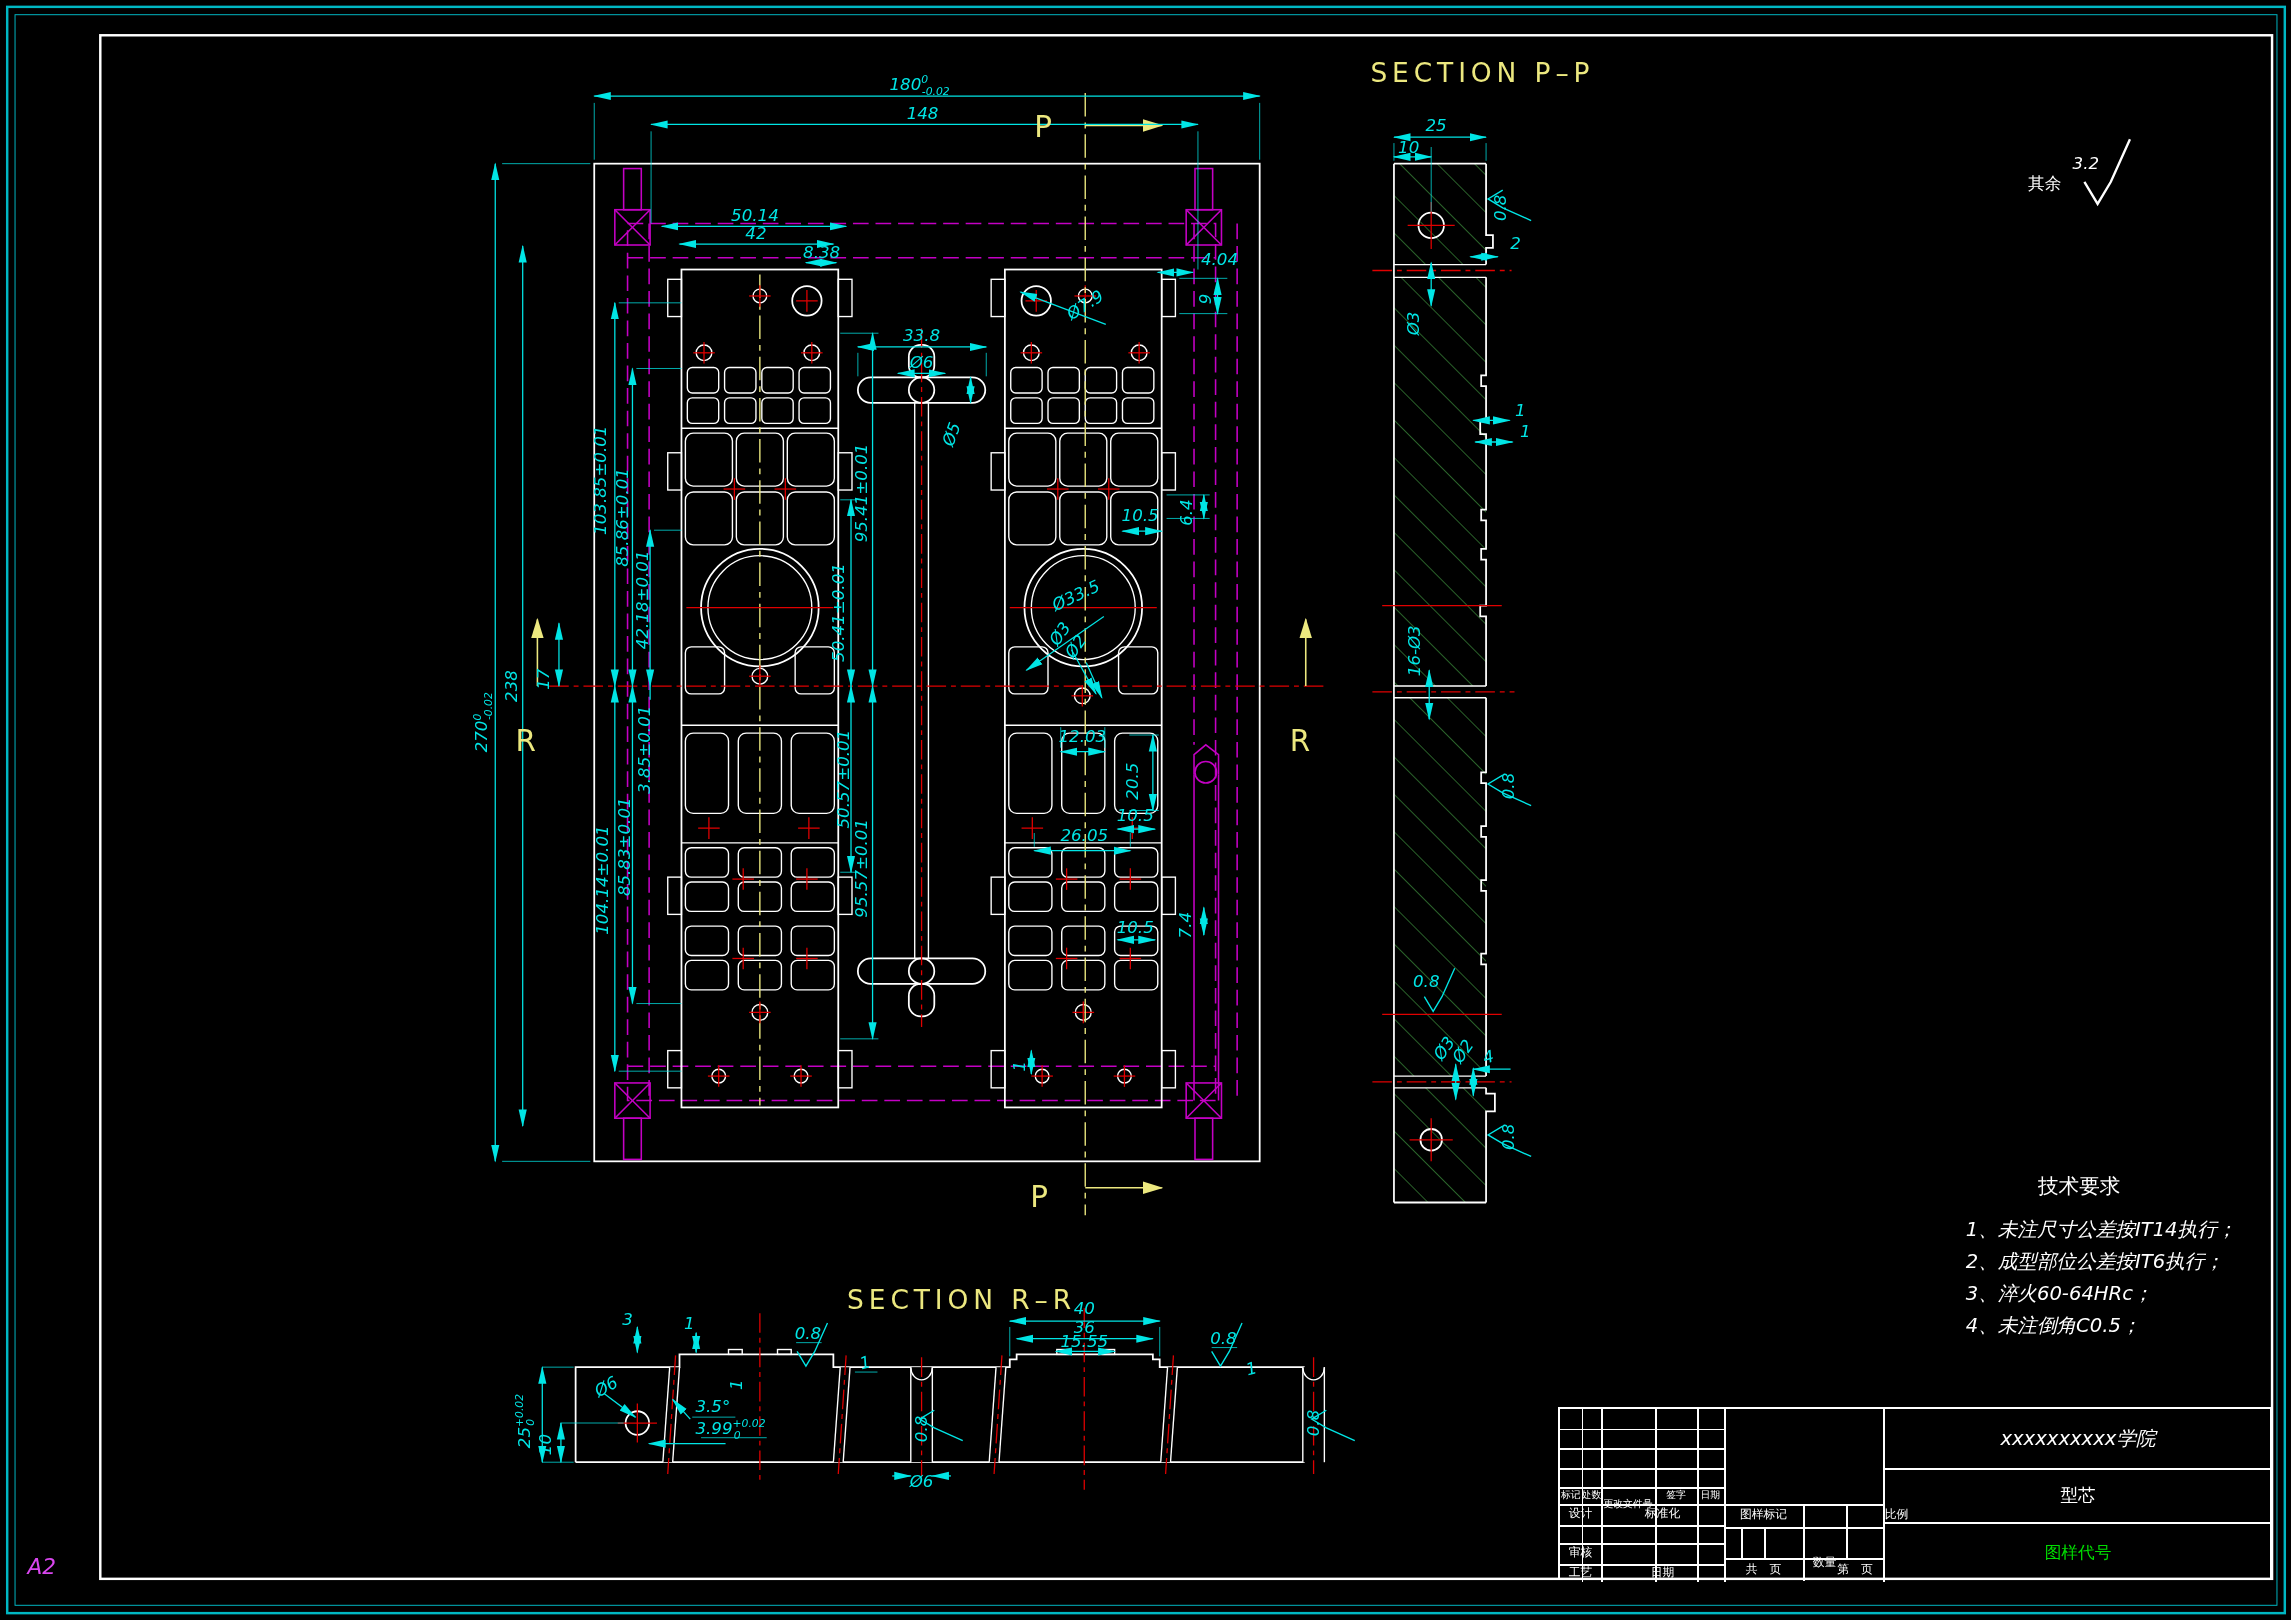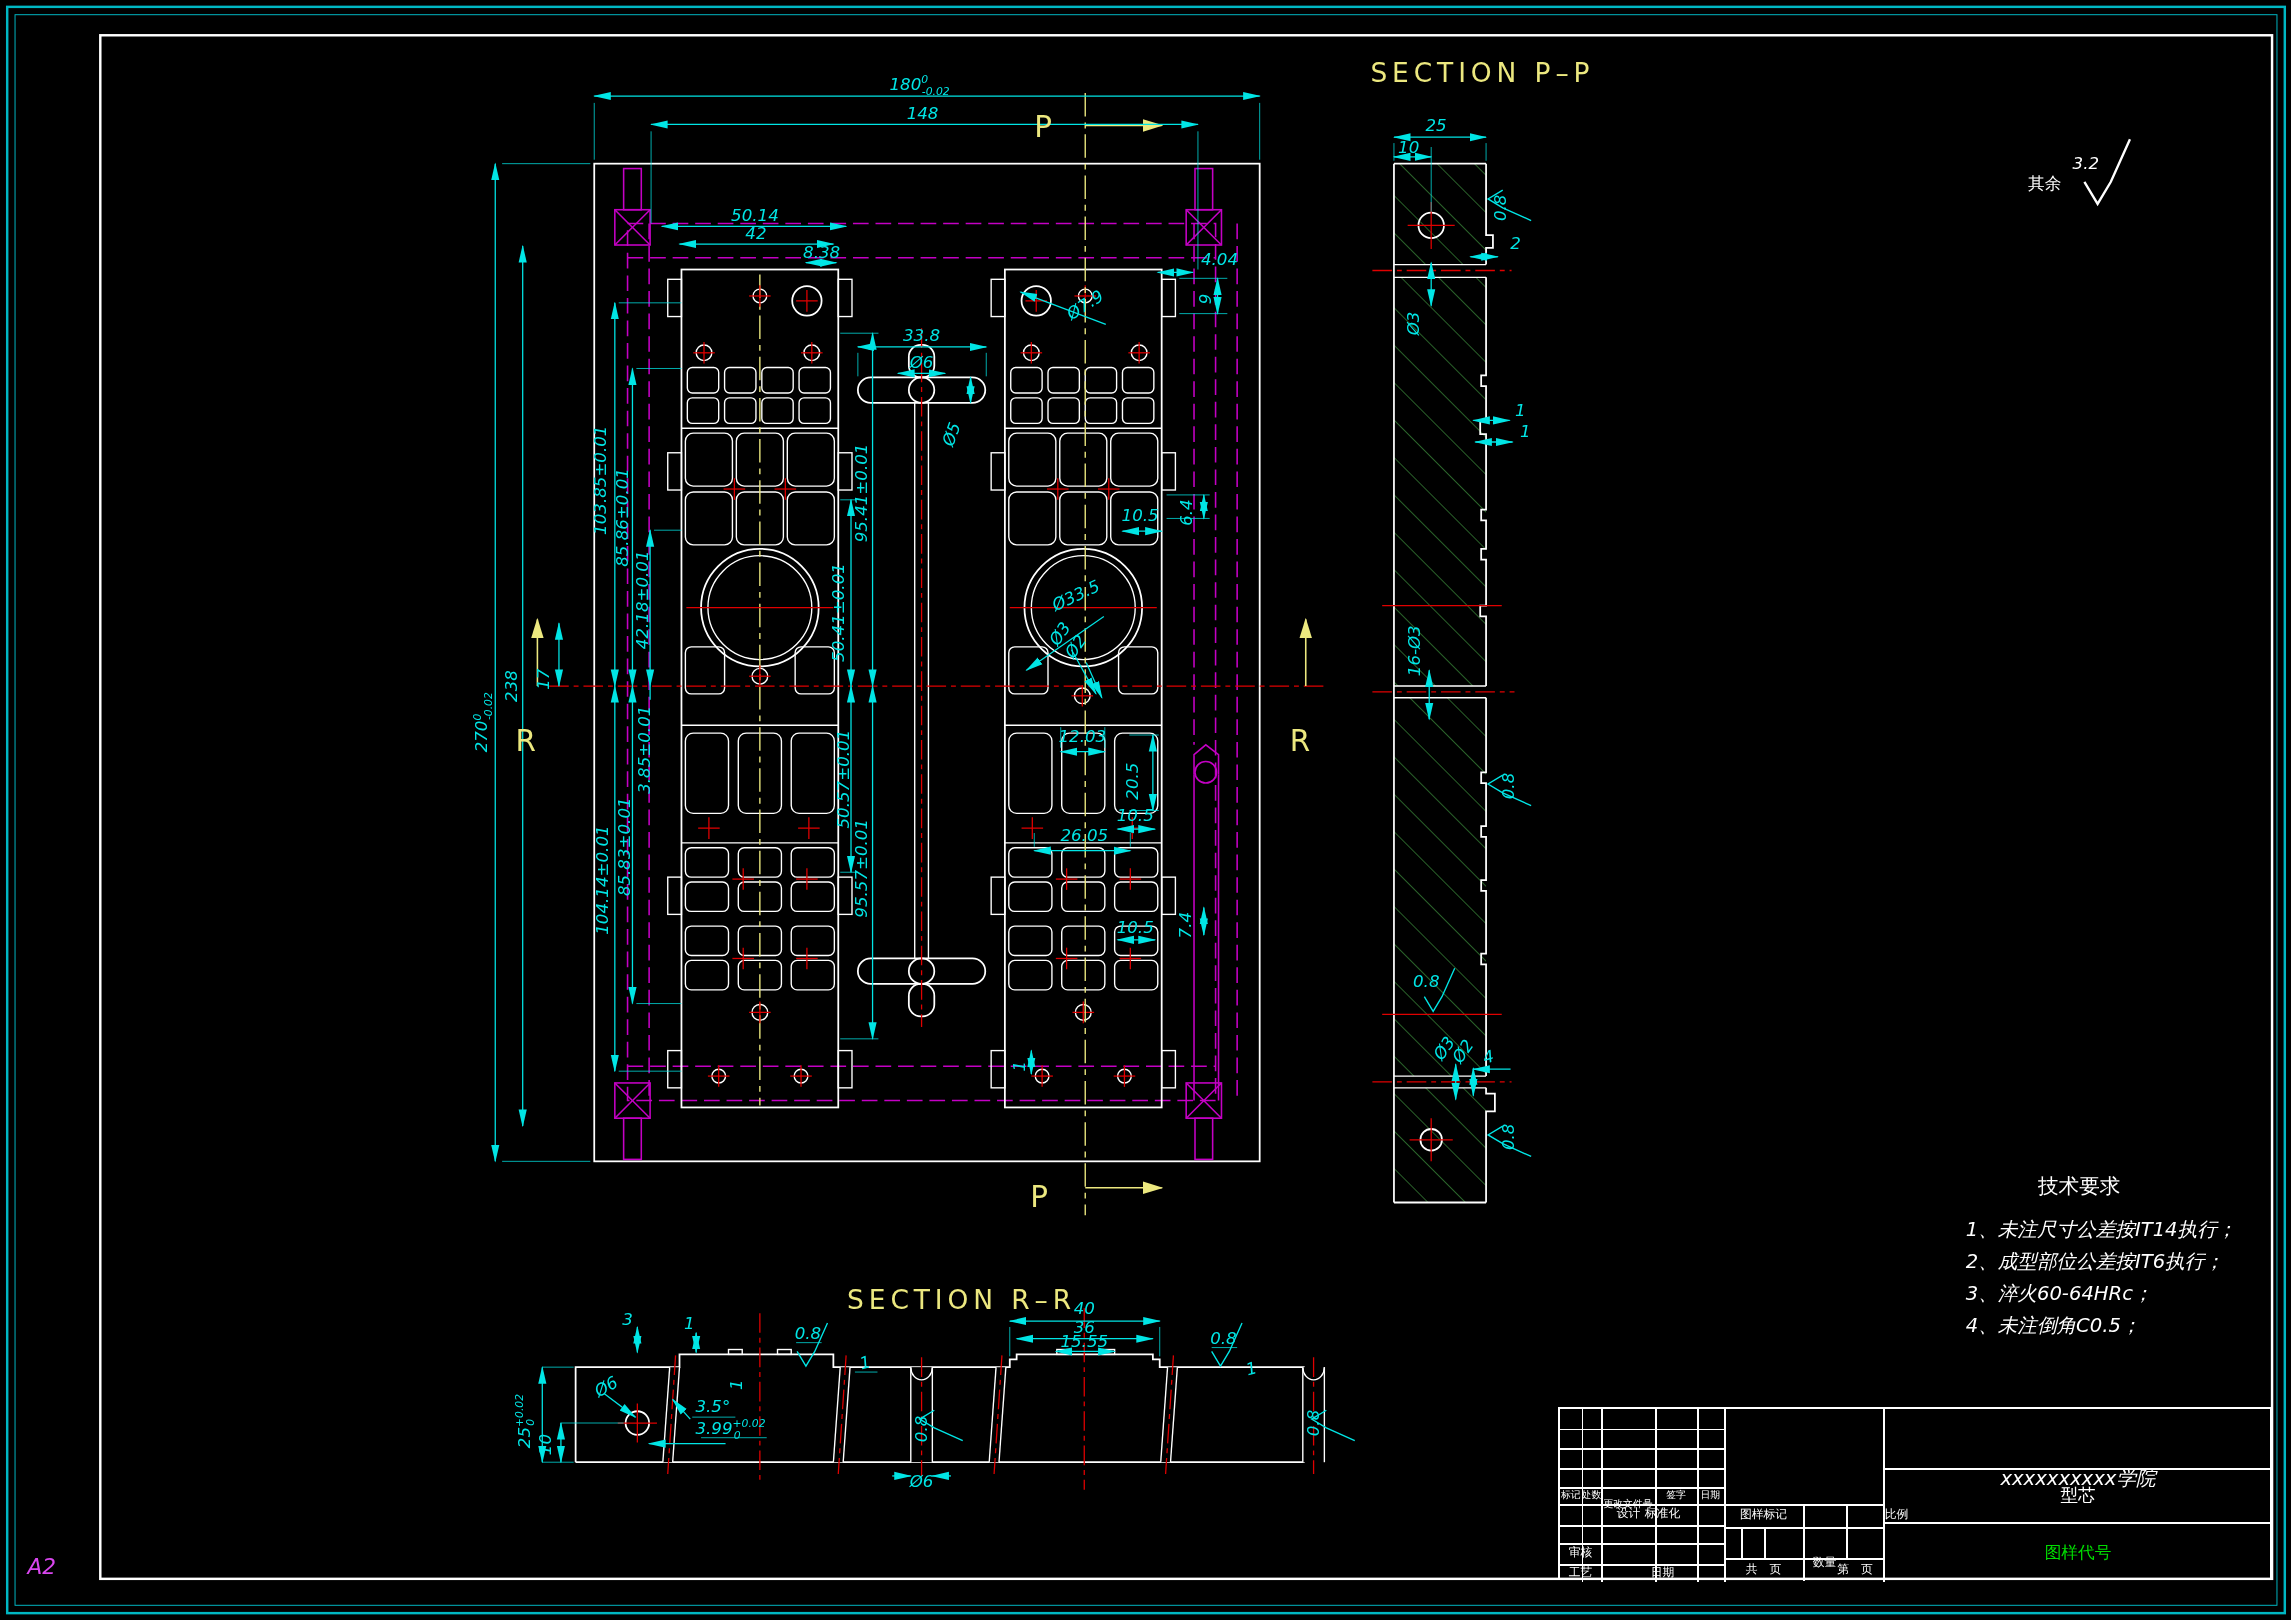--- a/index.html
+++ b/index.html
@@ -596,34 +596,34 @@
   <div class="tb-h" style="top:149px;left:164px;width:160px;"></div>
   <div class="tb-h" style="top:59px;left:323px;width:390px;"></div>
   <div class="tb-h" style="top:113px;left:323px;width:390px;"></div>
 
   <div class="tb-cell" style="left:0;top:78px;width:21.6px;height:16.7px;font-size:9.8px;">标记</div>
   <div class="tb-cell" style="left:21.6px;top:78px;width:19.6px;height:16.7px;font-size:9.8px;">处数</div>
   <div class="tb-cell" style="left:41px;top:78px;width:54px;height:34px;font-size:9.8px;">更改文件号</div>
   <div class="tb-cell" style="left:95px;top:78px;width:42px;height:16.7px;font-size:9.8px;">签字</div>
   <div class="tb-cell" style="left:137px;top:78px;width:26.5px;height:16.7px;font-size:9.8px;">日期</div>
 
-  <div class="tb-cell" style="left:0;top:95px;width:41px;height:20.6px;padding-left:48px;">设计</div>
+  <div class="tb-cell" style="left:0;top:95px;width:41px;height:20.6px;">设计</div>
   <div class="tb-cell" style="left:41px;top:95px;width:123px;height:20.6px;">标准化</div>
   <div class="tb-cell" style="left:0;top:134px;width:41px;height:20.6px;">审核</div>
   <div class="tb-cell" style="left:0;top:155px;width:41px;height:17.6px;">工艺</div>
   <div class="tb-cell" style="left:41px;top:155px;width:123px;height:17.6px;">日期</div>
 
 
   <div class="tb-cell" style="left:164px;top:95px;width:79px;height:22.5px;">图样标记</div>
   <div class="tb-cell" style="left:243px;top:95px;width:43px;height:22.5px;margin-top:48px;">数量</div>
   <div class="tb-cell" style="left:286px;top:95px;width:37px;height:22.5px;padding-left:32px;">比例</div>
   <div class="tb-cell" style="left:164px;top:149px;width:79px;height:23.5px;">共　页</div>
   <div class="tb-cell" style="left:243px;top:149px;width:80px;height:23.5px;padding-left:12px;">第　页</div>
 
-  <div class="tb-cell" style="left:323px;top:0;width:390px;height:59px;font-size:19.6px;font-style:italic;margin-top:40px;">xxxxxxxxxx学院</div>
+  <div class="tb-cell" style="left:323px;top:0;width:390px;height:59px;font-size:19.6px;font-style:italic;">xxxxxxxxxx学院</div>
   <div class="tb-cell" style="left:323px;top:59px;width:390px;height:54px;font-size:17.6px;">型芯</div>
   <div class="tb-cell" style="left:323px;top:113px;width:390px;height:60px;font-size:16.7px;color:#00dd00;">图样代号</div>
 </div>
 
 <div class="a2">A2</div>
 
 </div>
 
 
 </body></html>

